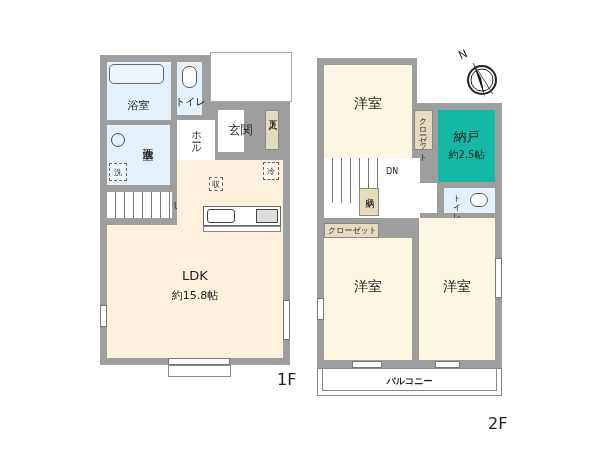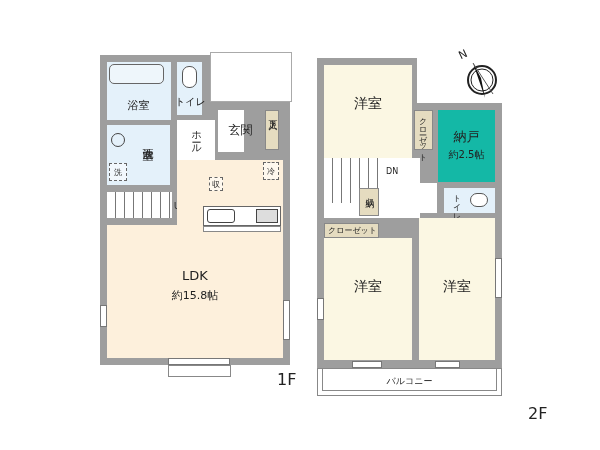--- a/index.html
+++ b/index.html
@@ -139,23 +139,23 @@
   </div>
 
   <div class="window" style="left:35px;top:303px;width:30px;height:7px;"></div>
   <div class="window" style="left:118px;top:303px;width:25px;height:7px;"></div>
   <div class="window" style="left:178px;top:200px;width:7px;height:40px;"></div>
   <div class="window" style="left:0;top:240px;width:7px;height:22px;"></div>
 </div>
 
 <div class="abs" style="left:317px;top:368px;width:185px;height:28px;border:1px solid #888;background:#fff;">
   <div class="abs" style="left:4px;top:0;width:175px;height:22px;border:1px solid #888;border-top:none;"></div>
-  <div class="label" style="left:0;top:6px;width:183px;font-size:9px;">バルコニー</div>
+  <div class="label" style="left:0;top:6px;width:183px;font-size:9px;font-weight:bold;">バルコニー</div>
 </div>
-<div class="floorlabel" style="left:488px;top:404px;margin-left:40px;">2F</div>
+<div class="floorlabel" style="left:488px;top:414px;">2F</div>
 
 <div class="abs" style="left:455px;top:48px;width:50px;height:55px;">
   <div class="label" style="left:4px;top:0;font-size:11px;transform:rotate(-25deg);">N</div>
   <svg width="50" height="55" style="position:absolute;left:0;top:0;">
     <circle cx="27" cy="32" r="14" fill="none" stroke="#222" stroke-width="2"></circle>
     <circle cx="27" cy="32" r="11" fill="none" stroke="#222" stroke-width="1"></circle>
     <polygon points="18,15 30,50 26,30" fill="#111"></polygon>
     <line x1="18" y1="15" x2="38" y2="46" stroke="#555" stroke-width="1"></line>
   </svg>
 </div>

